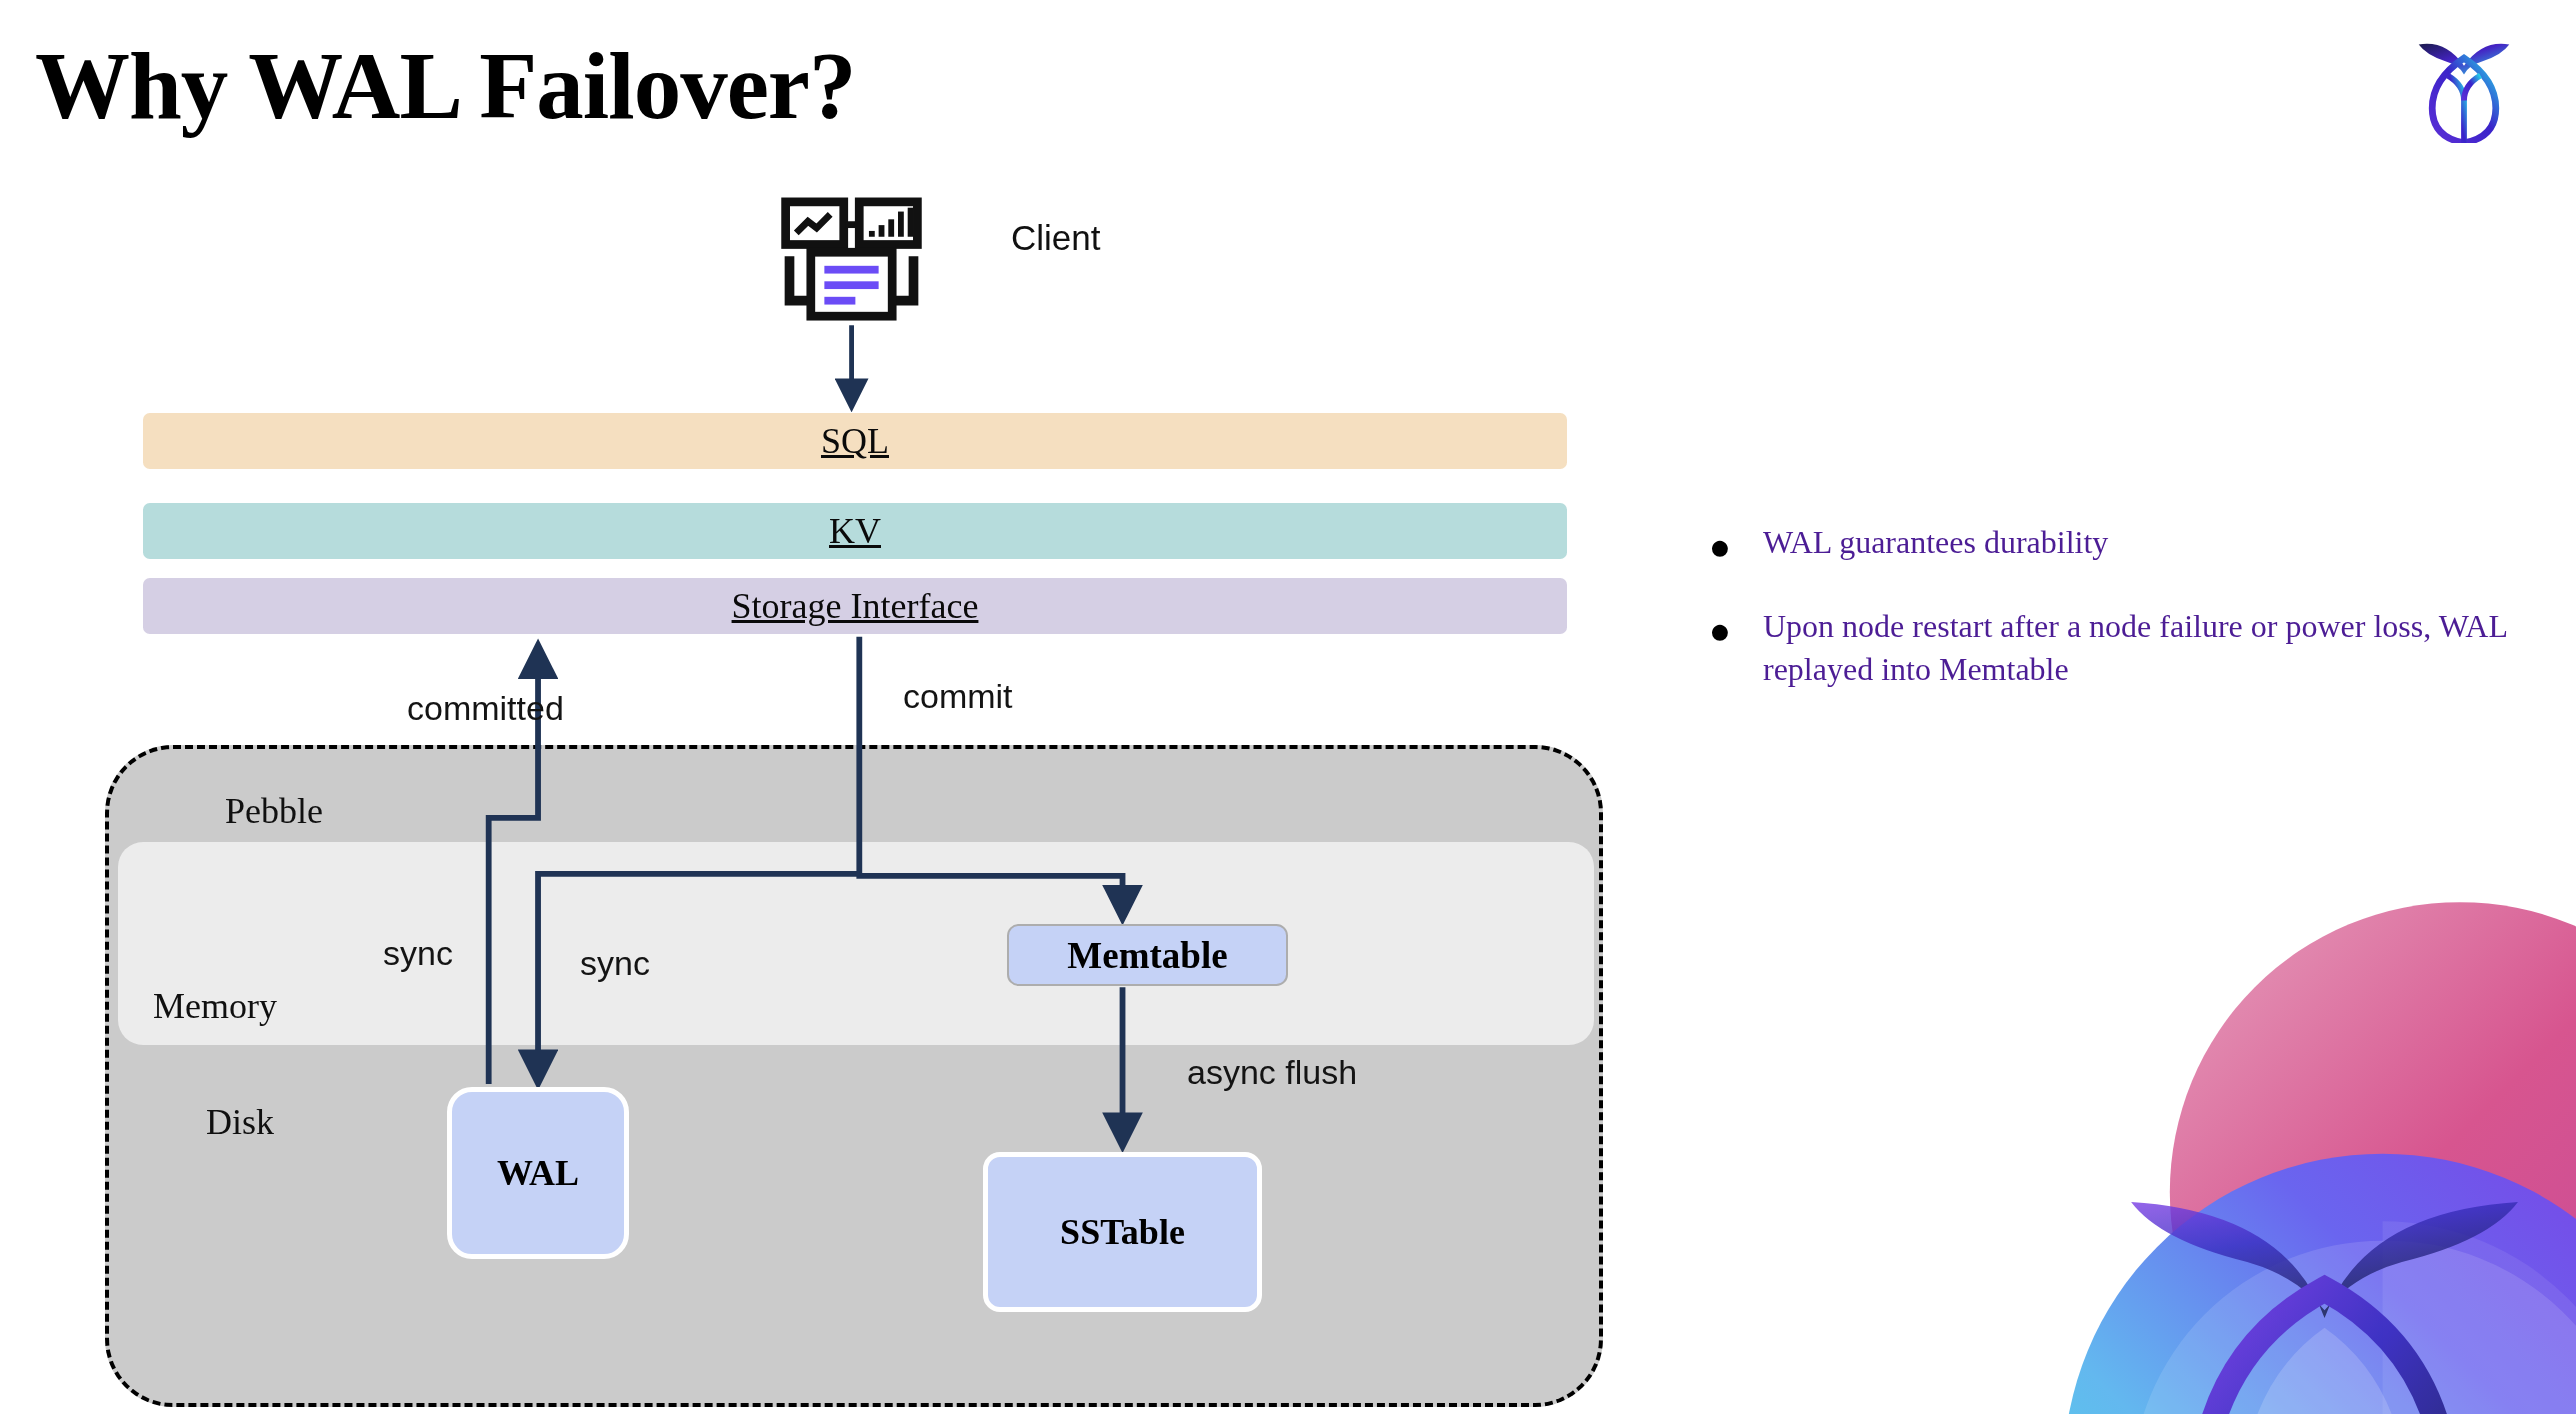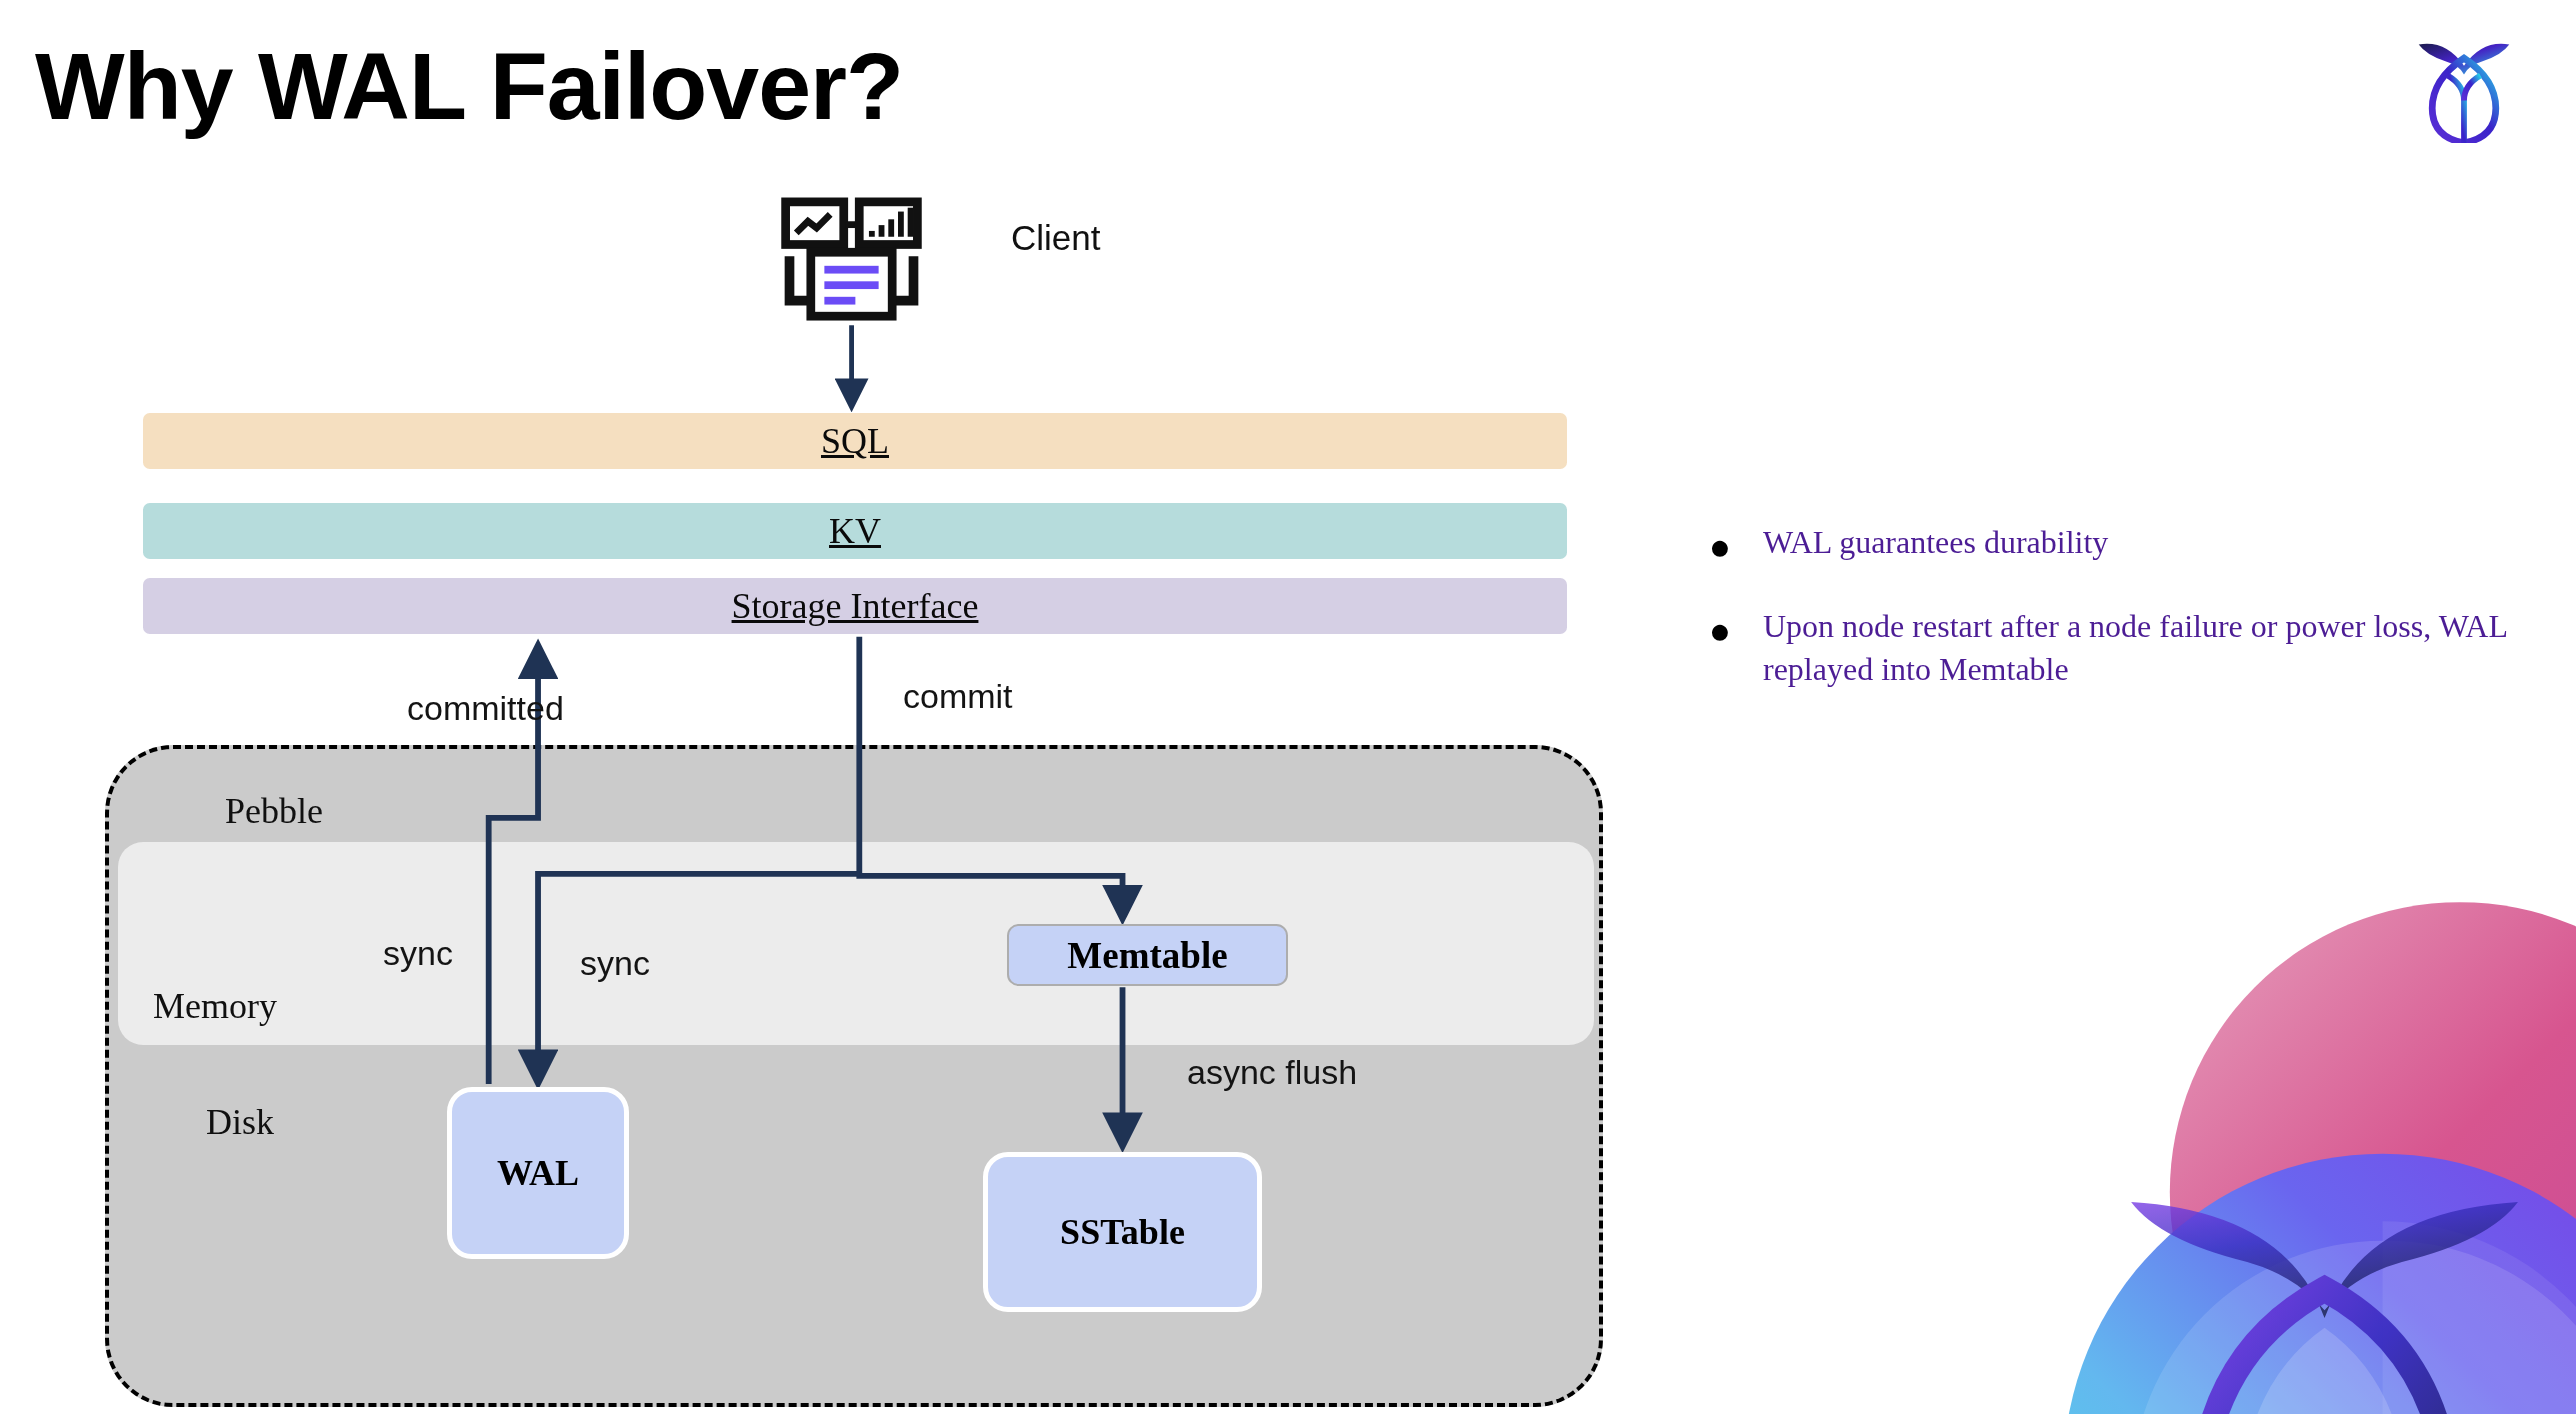--- a/index.html
+++ b/index.html
@@ -16,21 +16,21 @@
     height: 1415px;
     background: #ffffff;
     overflow: hidden;
   }
 
   
   #title {
     position: absolute;
     left: 35px;
     top: 37px;
-    font-family: Liberation Sans, sans-serif;
+    font-family: Liberation Serif, serif;
     font-weight: bold;
     font-size: 95px;
     letter-spacing: -1px;
     color: #000000;
     line-height: 1.05;
     white-space: nowrap;
   }
 
   
   #corner-art {
@@ -143,21 +143,21 @@
     left: 447px;   top: 1087px;
     width: 182px;  height: 172px;
     border: 5.8px solid #ffffff;
     border-radius: 25px;
     font-size: 36px;
   }
   #node-sstable {
     left: 983px;  top: 1152px;
     width: 279px;  height: 160px;
     border: 5.8px solid #ffffff;
-    border-radius: 25px;
+    border-radius: 17px;
     font-size: 36px;
   }
 
   
   .edge-label {
     position: absolute;
     font-family: "Liberation Sans", sans-serif;
     font-size: 34px;
     color: #141414;
     white-space: nowrap;

